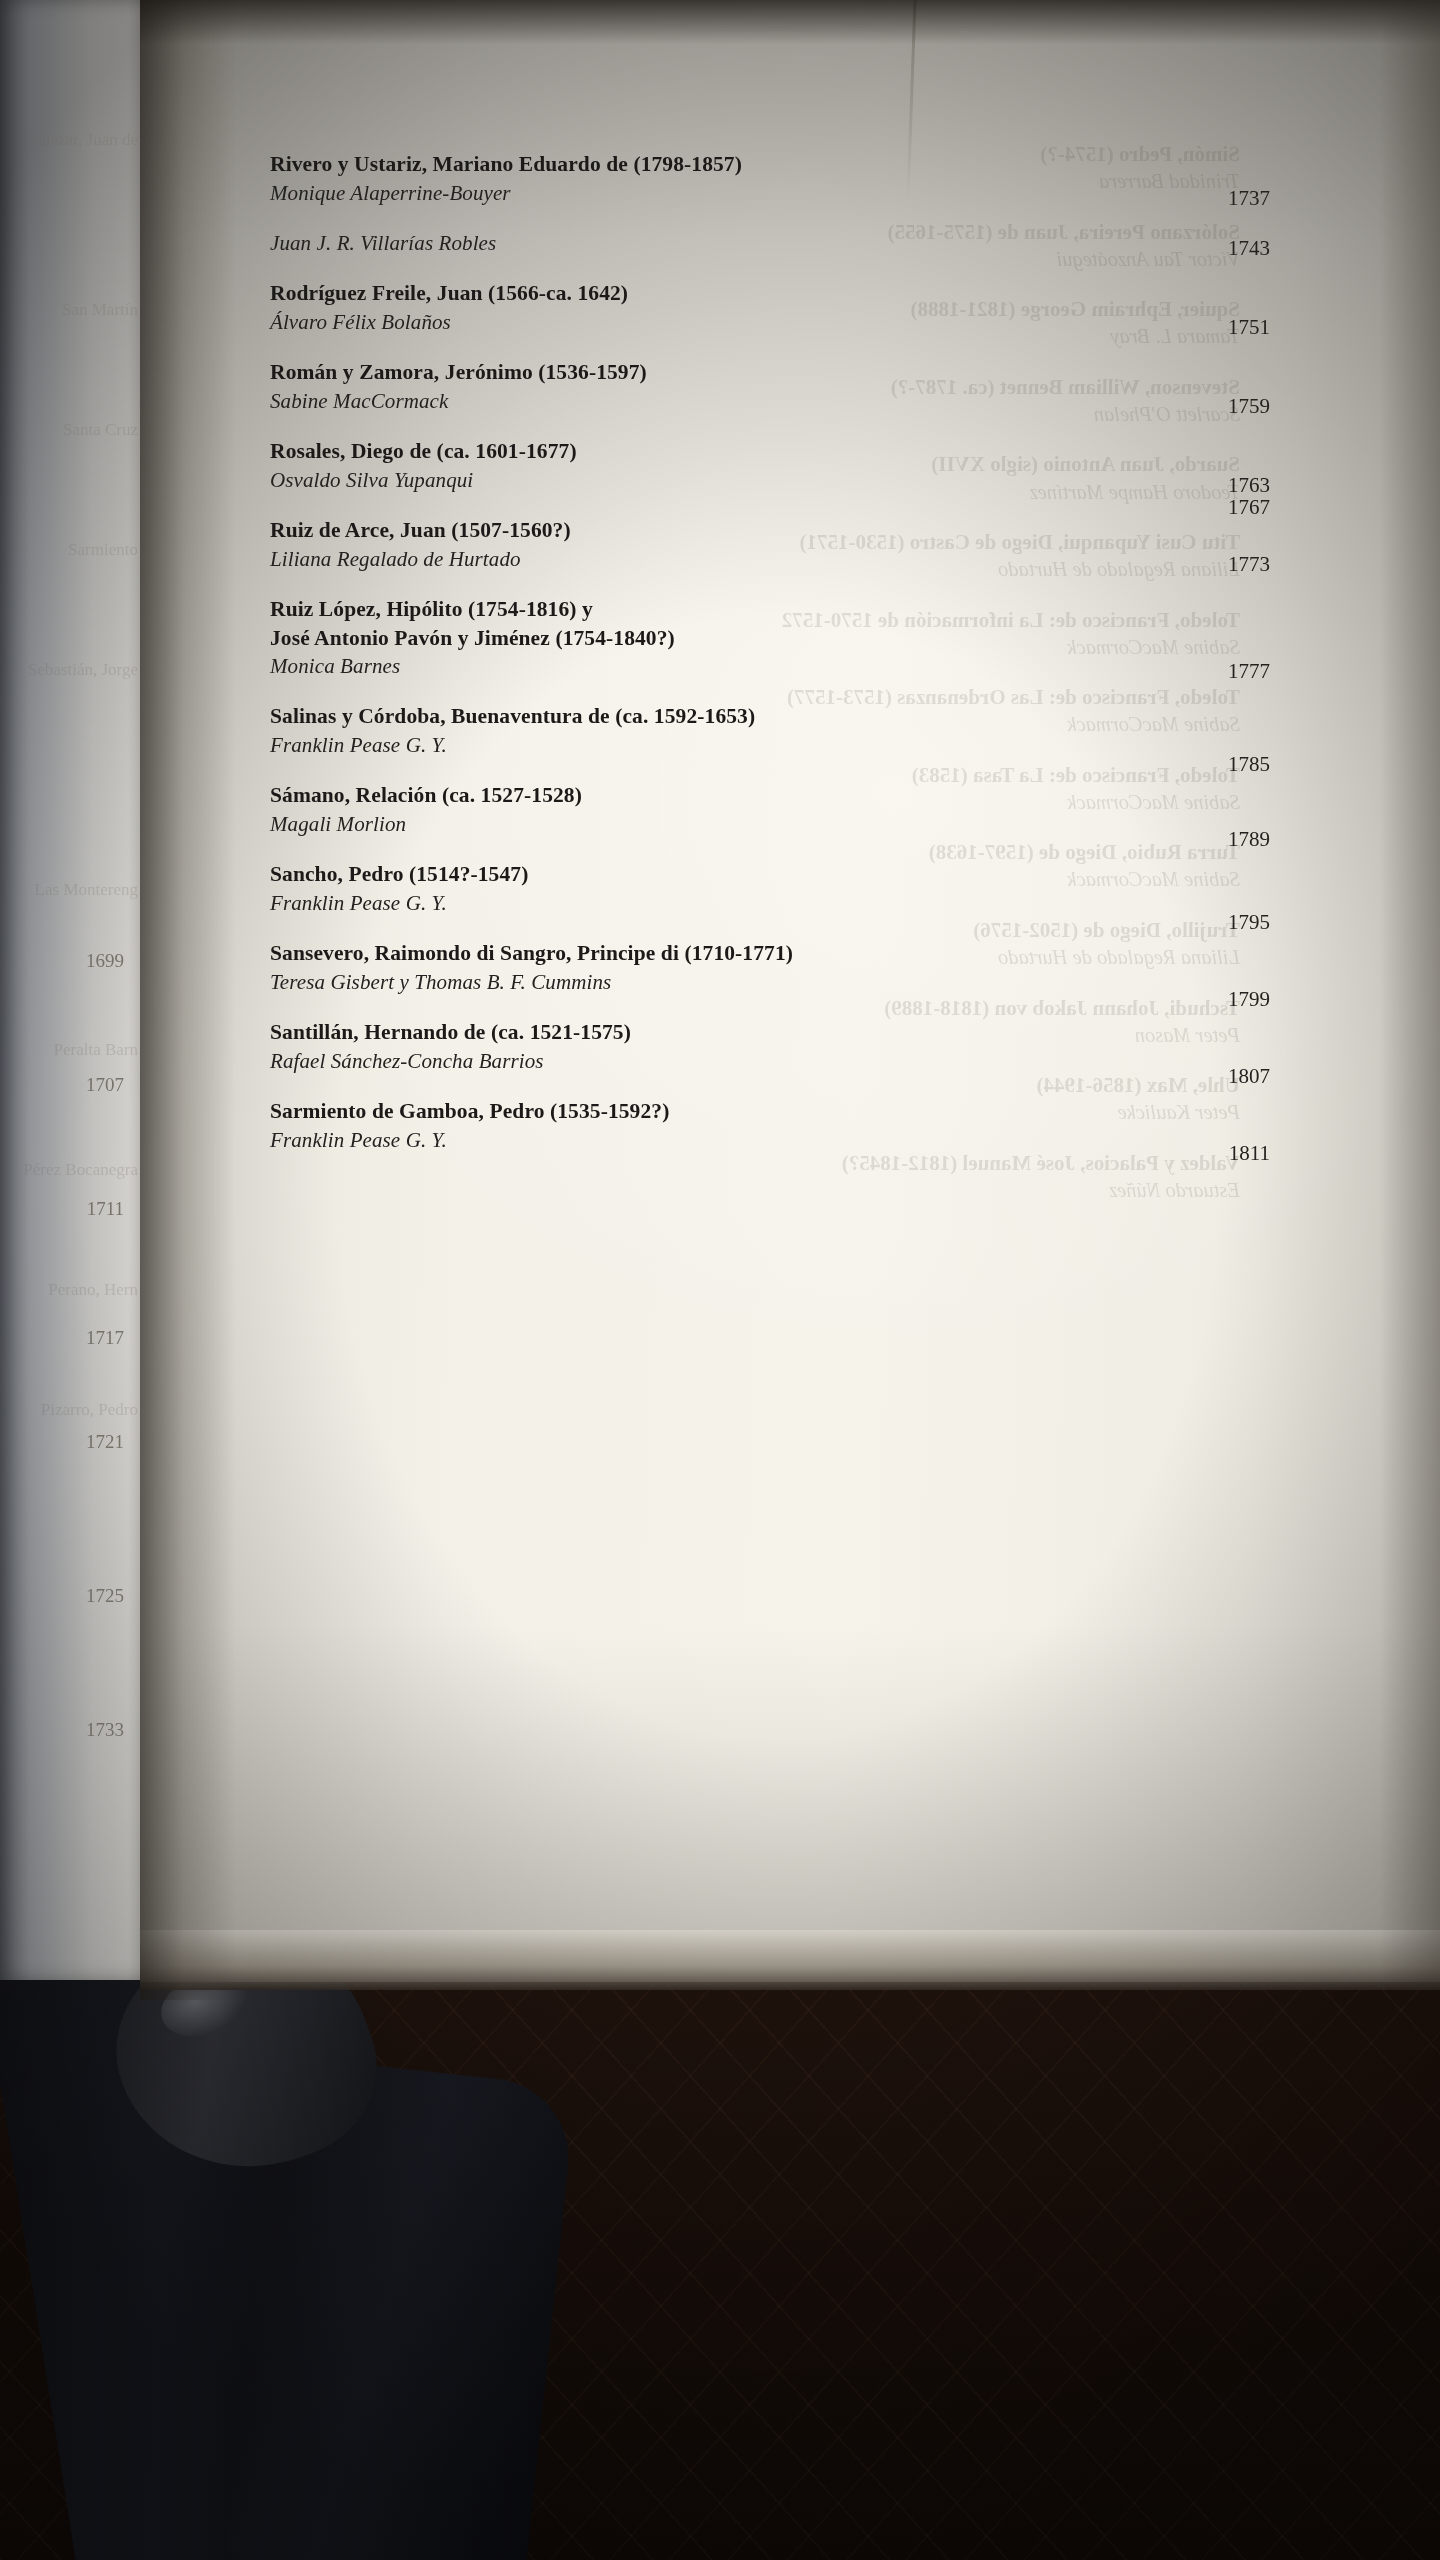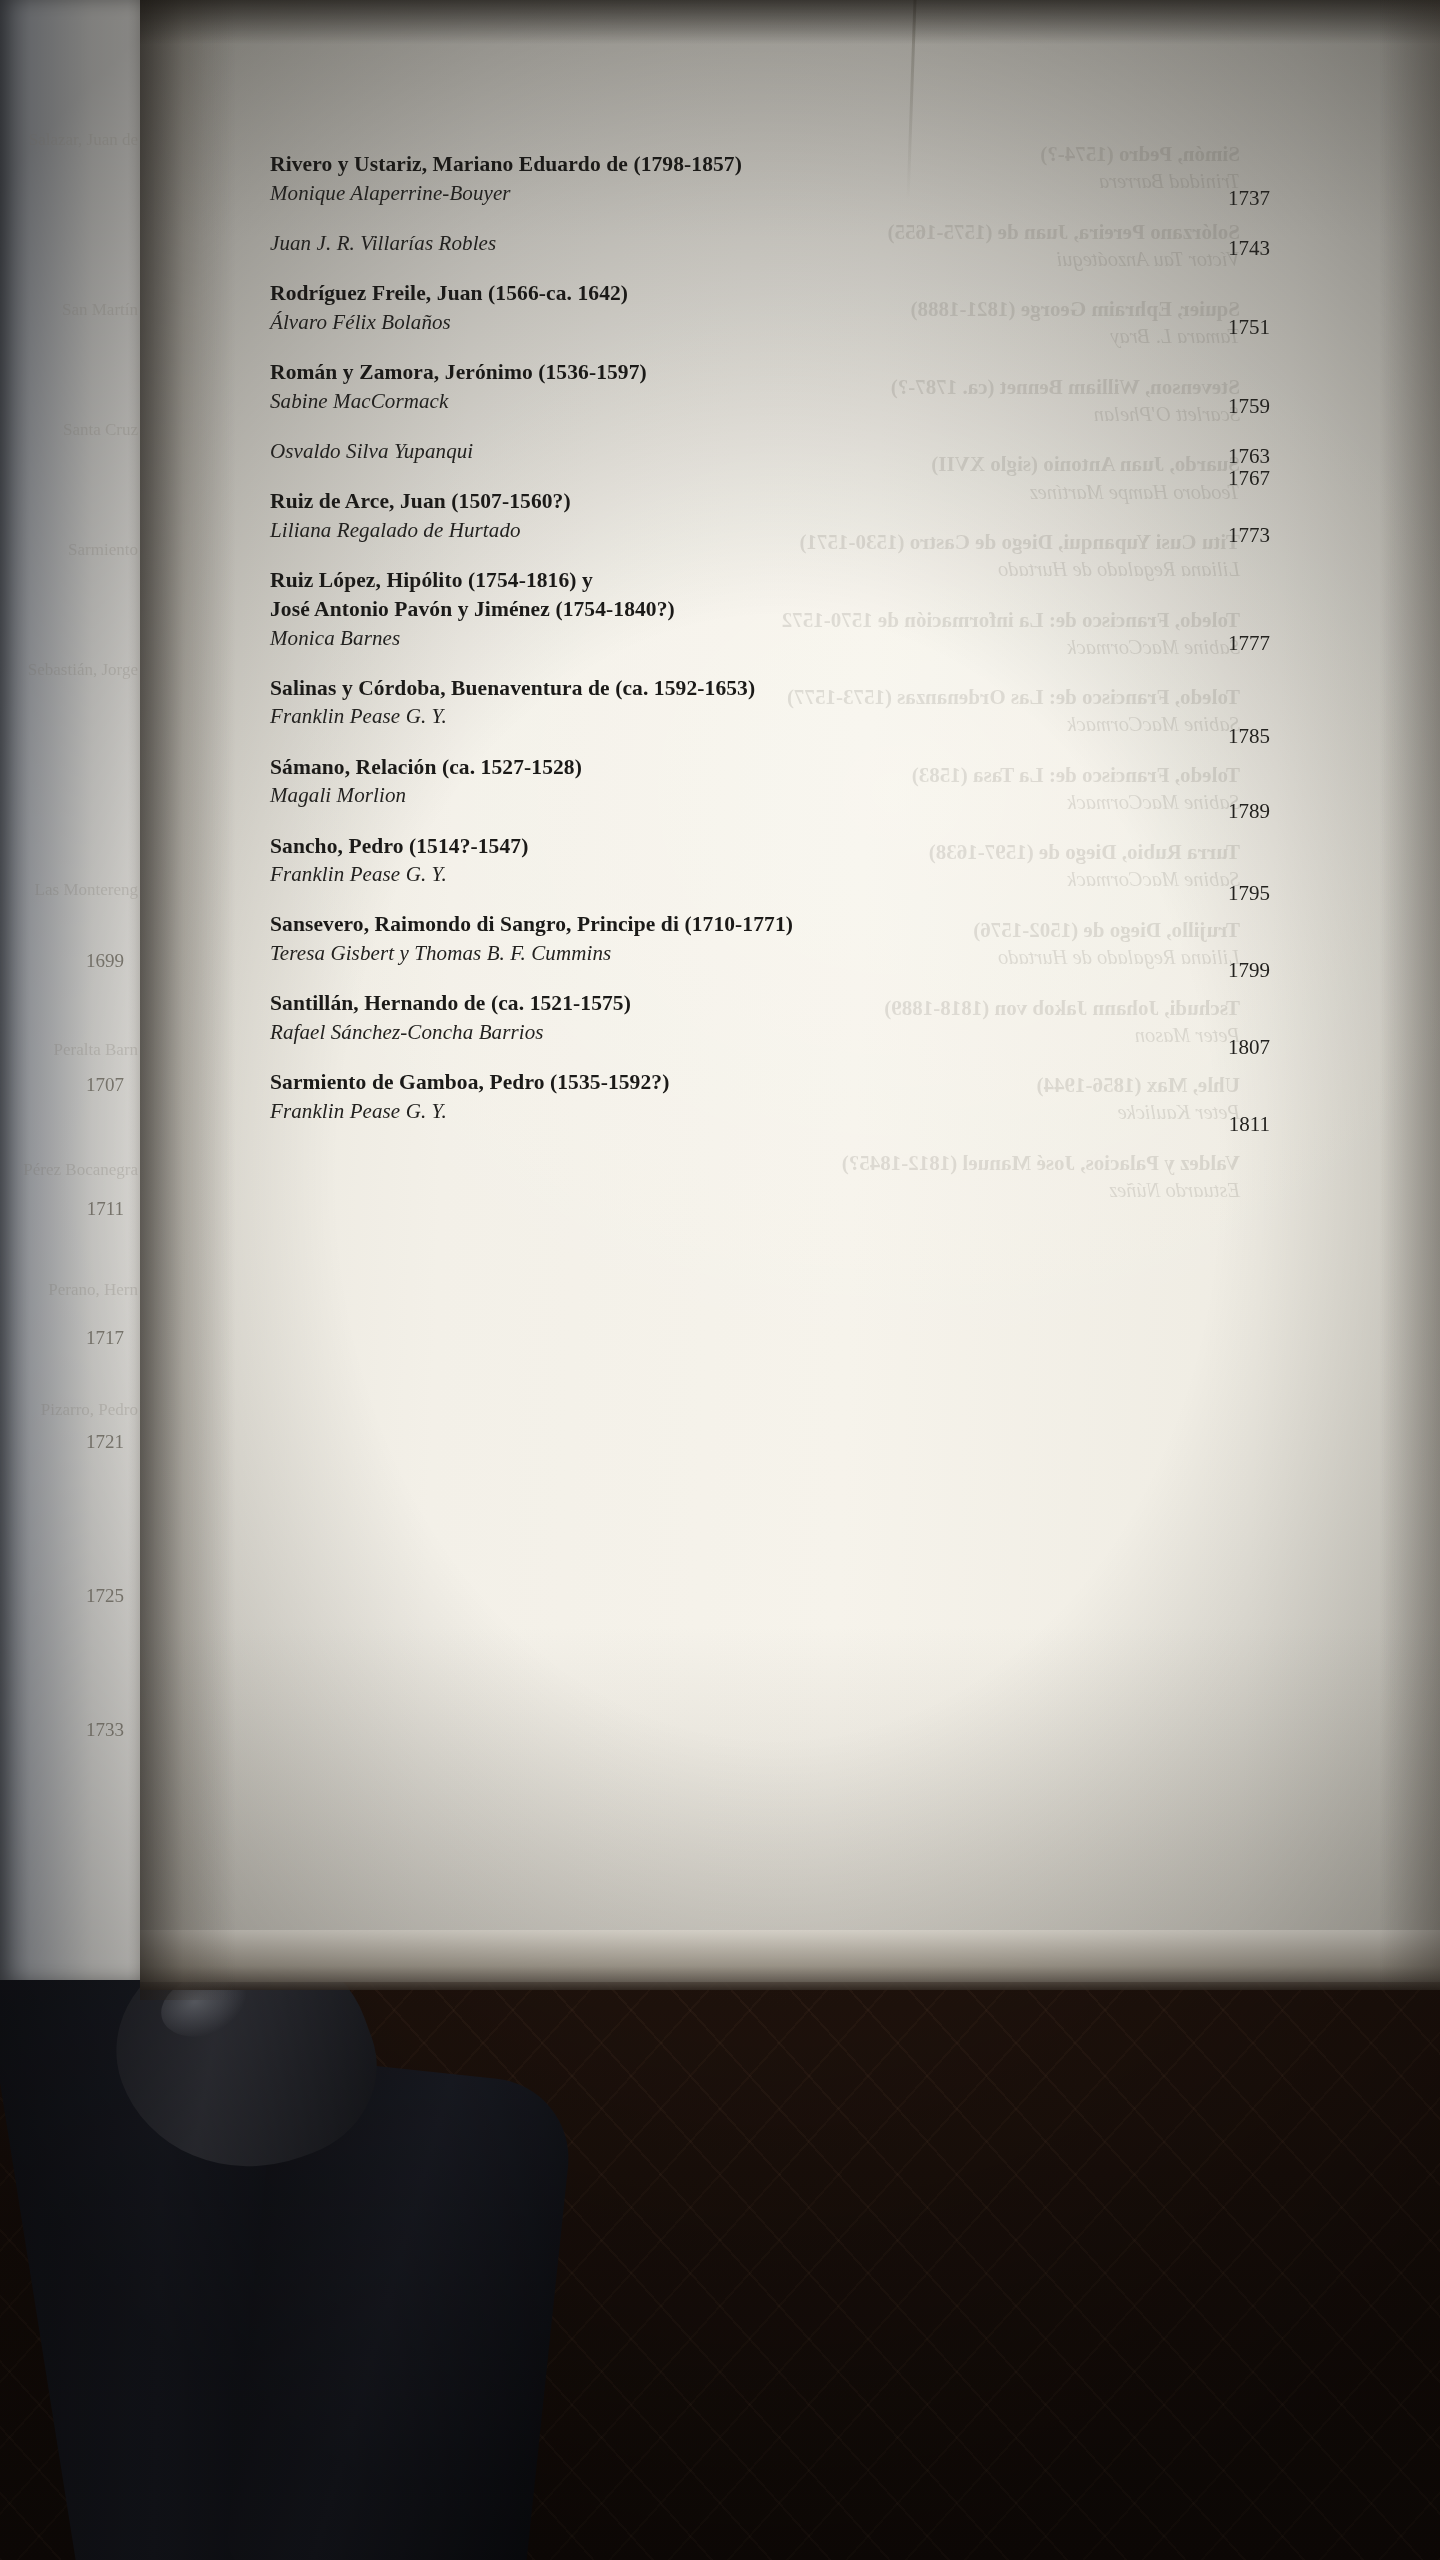--- a/index.html
+++ b/index.html
@@ -374,20 +374,21 @@
       <div class="entry-page">1751</div>
     </div>
 
     <div class="entry">
       <div class="entry-title">Román y Zamora, Jerónimo (1536-1597)</div>
       <div class="entry-author">Sabine MacCormack</div>
       <div class="entry-page">1759</div>
     </div>
 
     <div class="entry">
+      <div class="entry-title">Rosales, Diego de (ca. 1601-1677)</div>
       <div class="entry-author">Osvaldo Silva Yupanqui</div>
       <div class="entry-page">1763</div>
     </div>
 
     <div class="entry">
       <div class="entry-page">1767</div>
     </div>
 
     <div class="entry">
       <div class="entry-title">Ruiz de Arce, Juan (1507-1560?)</div>

